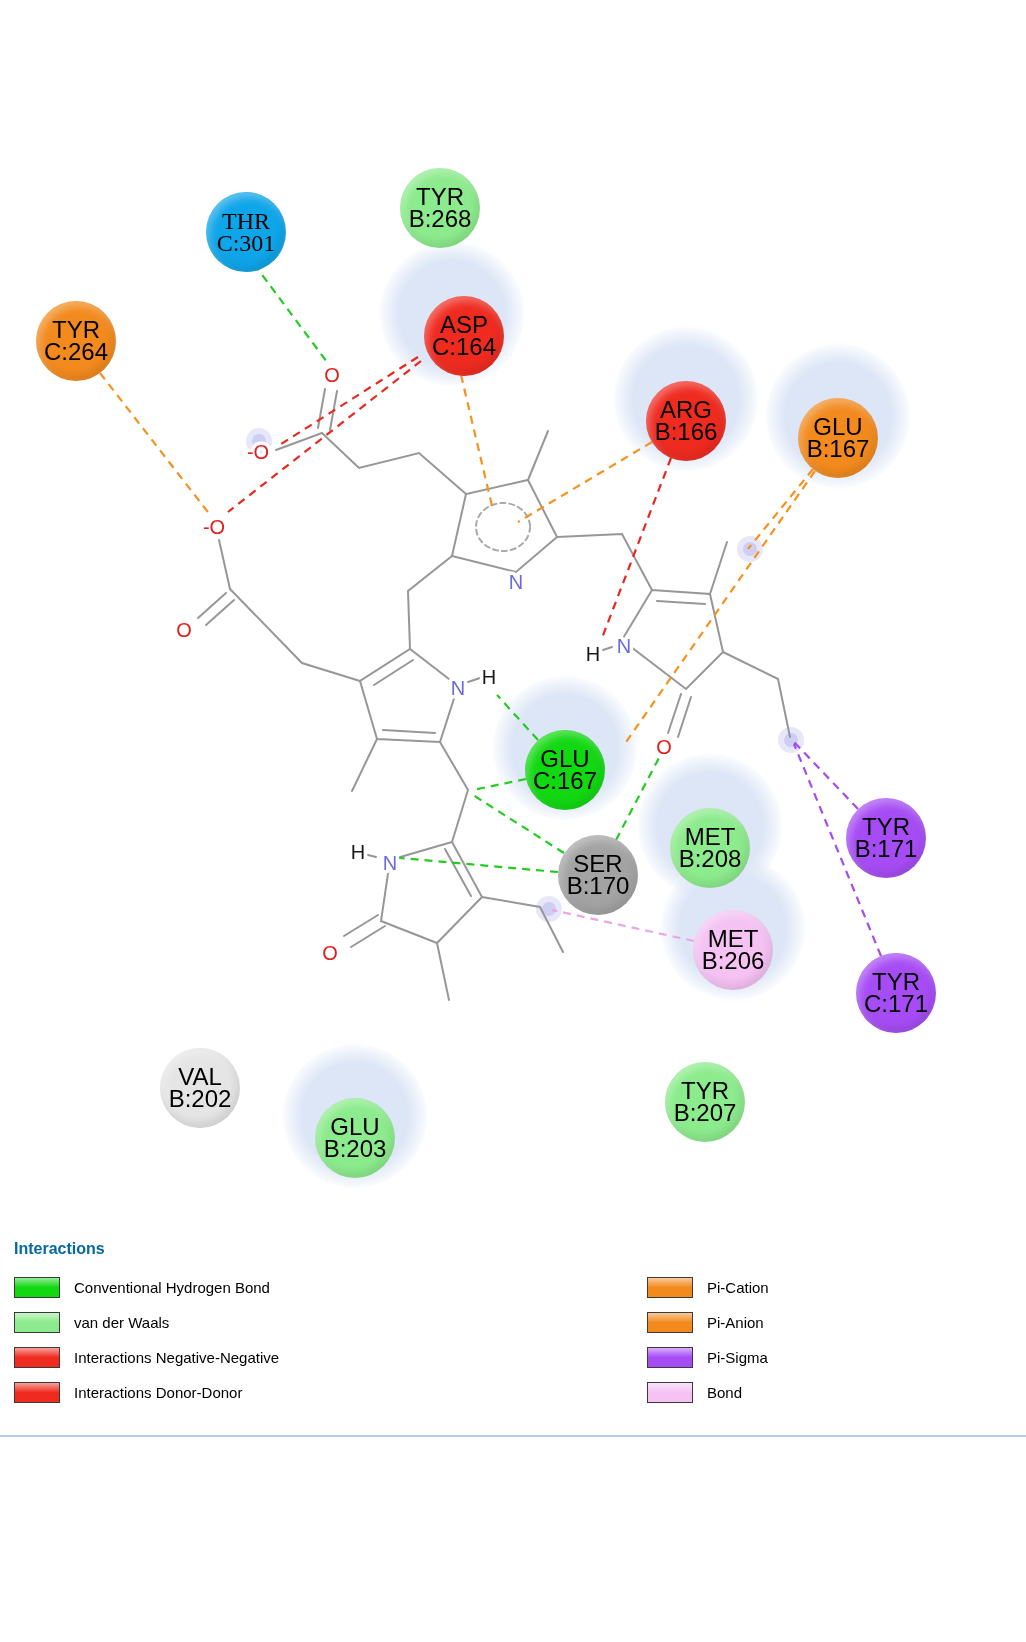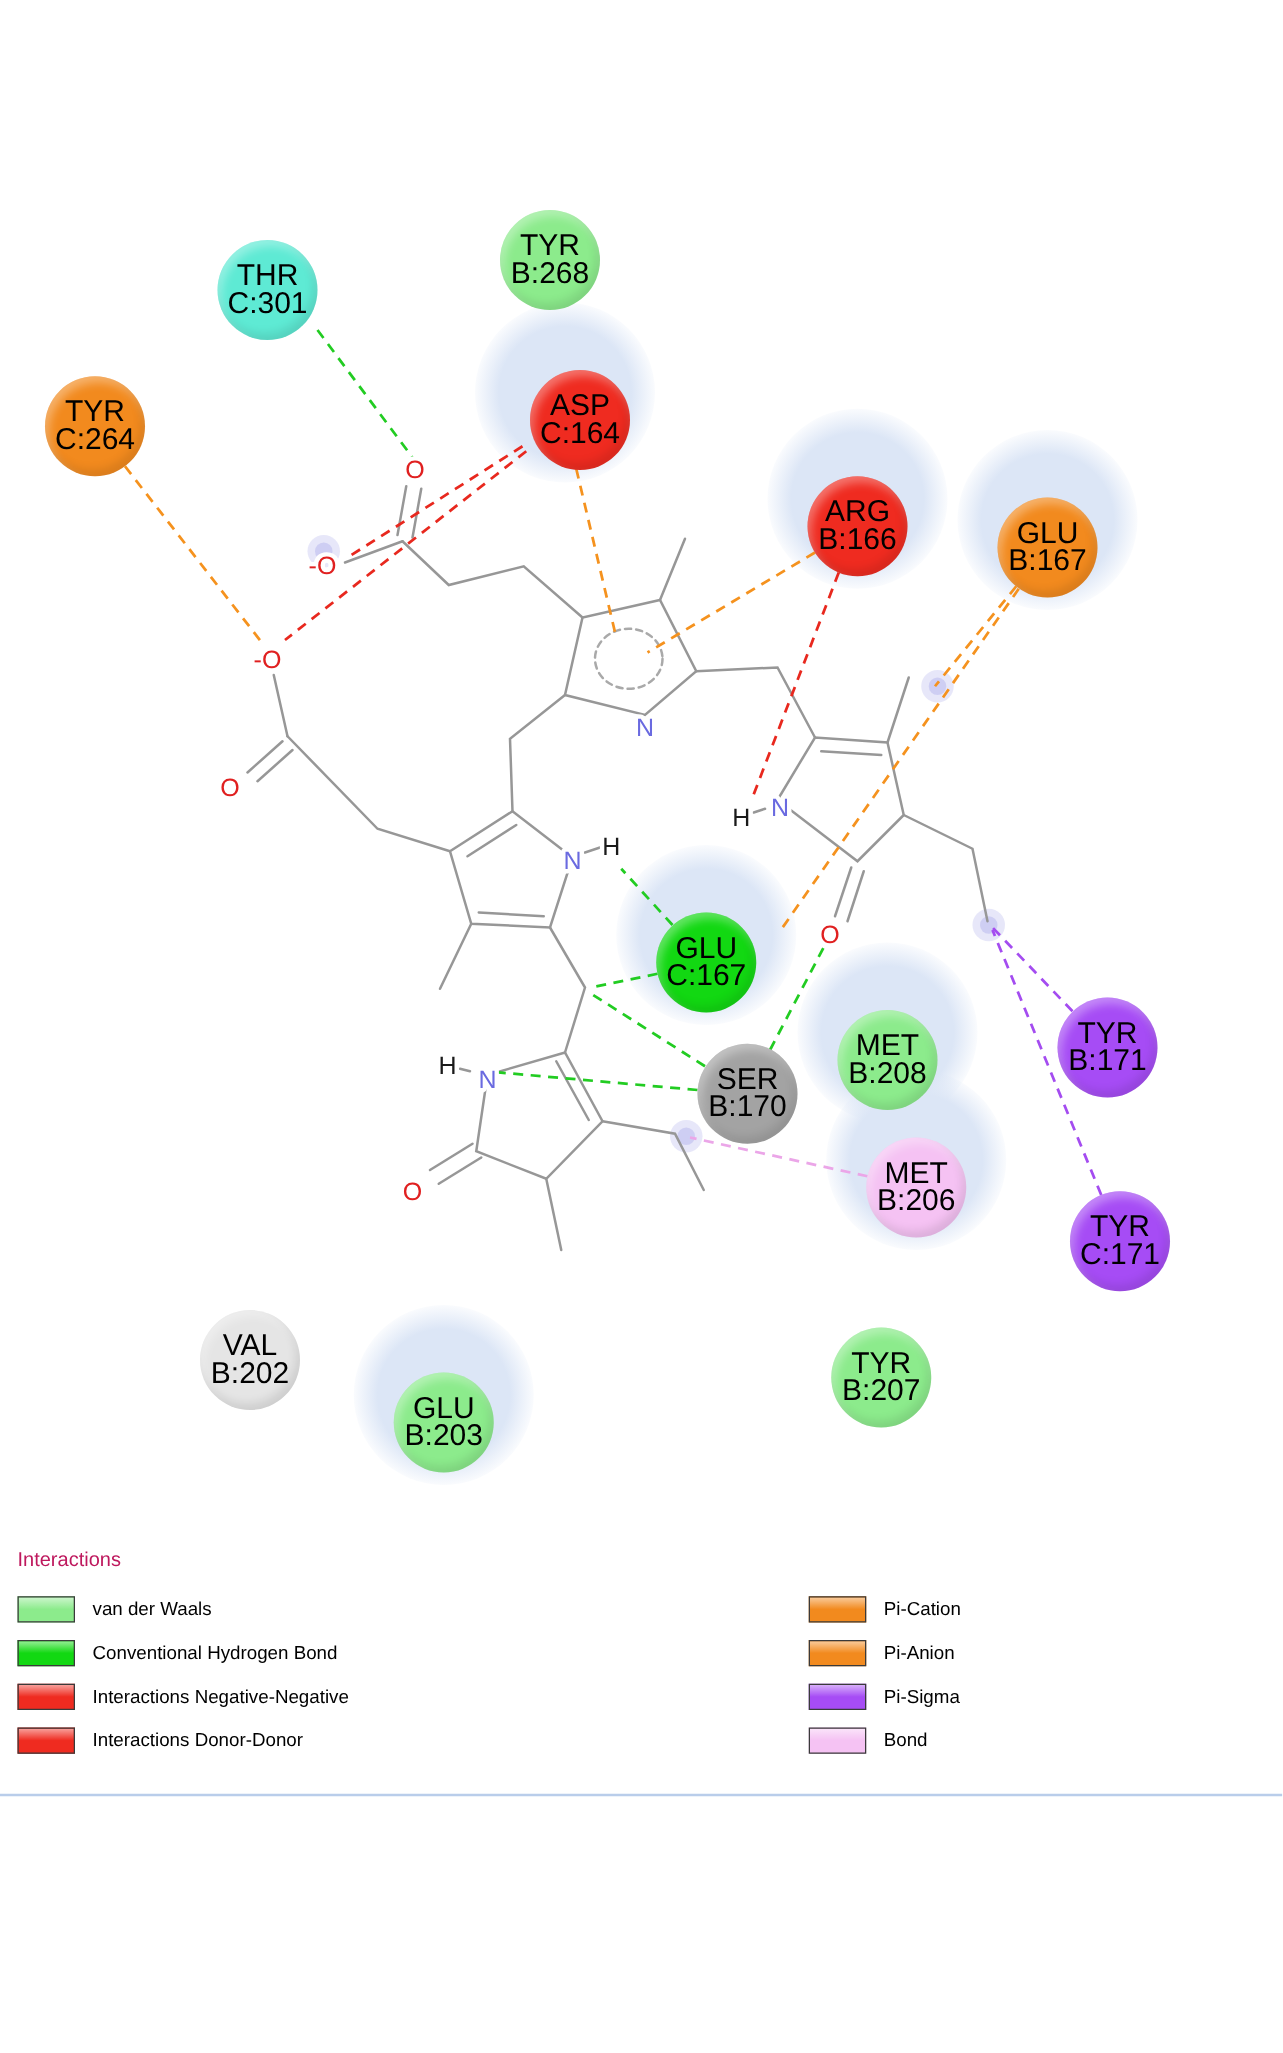--- a/index.html
+++ b/index.html
@@ -8,21 +8,21 @@
   #canvas{position:relative;width:1026px;height:1642px;background:#ffffff;overflow:hidden}
   #halo-layer,#residue-layer{position:absolute;inset:0;pointer-events:none}
   .halo{position:absolute;width:144px;height:144px;border-radius:50%}
   #scene{position:absolute;left:0;top:0}
   .residue{position:absolute;width:80px;height:80px;border-radius:50%;display:flex;flex-direction:column;
            align-items:center;justify-content:center;text-align:center;color:#000;font-size:24px;line-height:22px;
            cursor:pointer;pointer-events:auto;
            box-shadow:inset -3px -5px 8px rgba(0,0,0,0.10), inset 3px 5px 8px rgba(255,255,255,0.35)}
   .atom{font-size:20px;paint-order:stroke;stroke:#ffffff;stroke-width:7px;stroke-linejoin:round}
   #legend{position:absolute;left:14px;top:1240px;width:998px}
-  #legend-title{font-size:16px;font-weight:normal;color:#be185d;margin-bottom:12px}
+  #legend-title{font-size:16px;font-weight:bold;color:#0369a1;margin-bottom:12px}
   .legend-cols{display:flex}
   .legend-col{display:flex;flex-direction:column}
   .legend-col.c0{width:633px}
   .legend-row{display:flex;align-items:center;height:35px;gap:14px}
   .swatch{width:46px;height:21px;border:1px solid #3a3a3a;flex:0 0 auto}
   .legend-label{font-size:15px;color:#000}
   #panel-divider{position:absolute;left:0;top:1435px;width:1026px;height:2px;background:#b9cdea}
 </style>
 </head>
 <body>
@@ -128,21 +128,21 @@
         <text x="624" y="653" text-anchor="middle" fill="#6a6ae0" class="atom">N</text>
         <text x="593" y="661" text-anchor="middle" fill="#1a1a1a" class="atom">H</text>
         <text x="664" y="754" text-anchor="middle" fill="#e02020" class="atom">O</text>
         <text x="390" y="870" text-anchor="middle" fill="#6a6ae0" class="atom">N</text>
         <text x="358" y="859" text-anchor="middle" fill="#1a1a1a" class="atom">H</text>
         <text x="330" y="960" text-anchor="middle" fill="#e02020" class="atom">O</text>
       </g>
   </svg>
 
   <div id="residue-layer">
-      <div class="residue" style="left: 174px; top: 192px; background: #5eead4;">
+      <div class="residue" style="left: 206px; top: 192px; background: #0ea5e9; font-family: Liberation Serif, serif;">
         <div>THR</div>
         <div>C:301</div>
       </div>
       <div class="residue" style="left: 400px; top: 168px; background: rgb(140, 235, 140);">
         <div>TYR</div>
         <div>B:268</div>
       </div>
       <div class="residue" style="left: 36px; top: 301px; background: rgb(242, 138, 30);">
         <div>TYR</div>
         <div>C:264</div>
@@ -195,26 +195,26 @@
         <div>TYR</div>
         <div>B:207</div>
       </div>
     </div>
 
   <div id="legend">
     <div id="legend-title">Interactions</div>
     <div class="legend-cols">
       <div class="legend-col c0" id="legend-col-0">
           <div class="legend-row">
+            <span class="swatch" style="background: linear-gradient(rgba(255, 255, 255, 0.55), rgba(255, 255, 255, 0) 50%), rgb(18, 216, 18);"></span>
+            <span class="legend-label">Conventional Hydrogen Bond</span>
+          </div>
+          <div class="legend-row">
             <span class="swatch" style="background: linear-gradient(rgba(255, 255, 255, 0.55), rgba(255, 255, 255, 0) 50%), rgb(140, 235, 140);"></span>
             <span class="legend-label">van der Waals</span>
-          </div>
-          <div class="legend-row">
-            <span class="swatch" style="background: linear-gradient(rgba(255, 255, 255, 0.55), rgba(255, 255, 255, 0) 50%), rgb(18, 216, 18);"></span>
-            <span class="legend-label">Conventional Hydrogen Bond</span>
           </div>
           <div class="legend-row">
             <span class="swatch" style="background: linear-gradient(rgba(255, 255, 255, 0.55), rgba(255, 255, 255, 0) 50%), rgb(239, 43, 32);"></span>
             <span class="legend-label">Interactions Negative-Negative</span>
           </div>
           <div class="legend-row">
             <span class="swatch" style="background: linear-gradient(rgba(255, 255, 255, 0.55), rgba(255, 255, 255, 0) 50%), rgb(239, 43, 32);"></span>
             <span class="legend-label">Interactions Donor-Donor</span>
           </div>
         </div>

